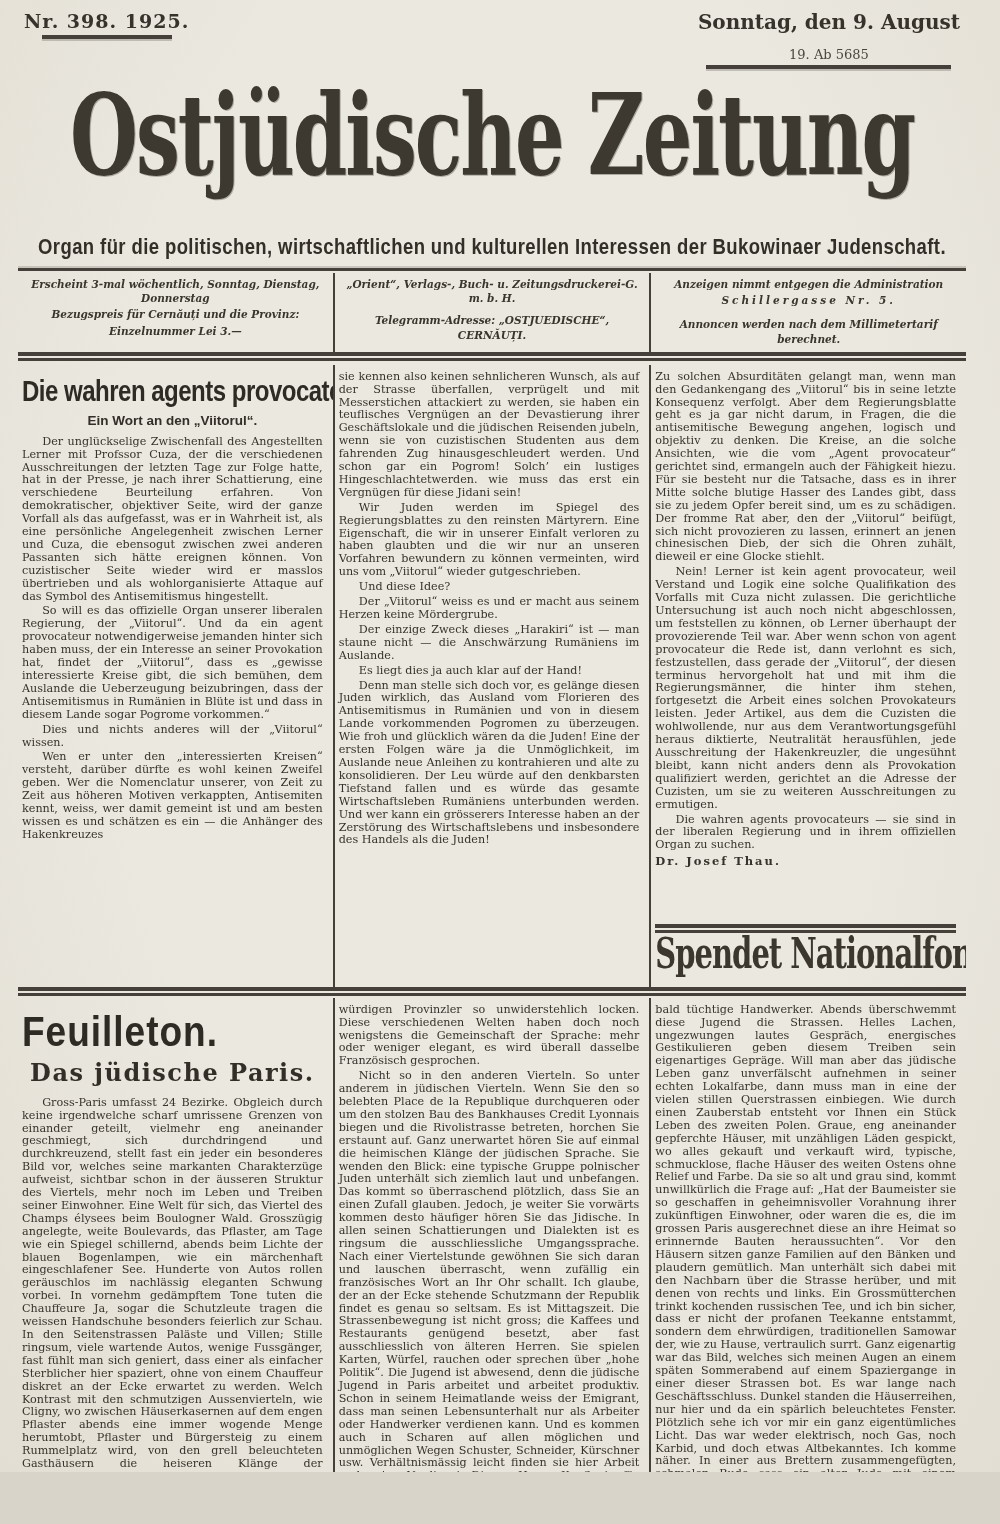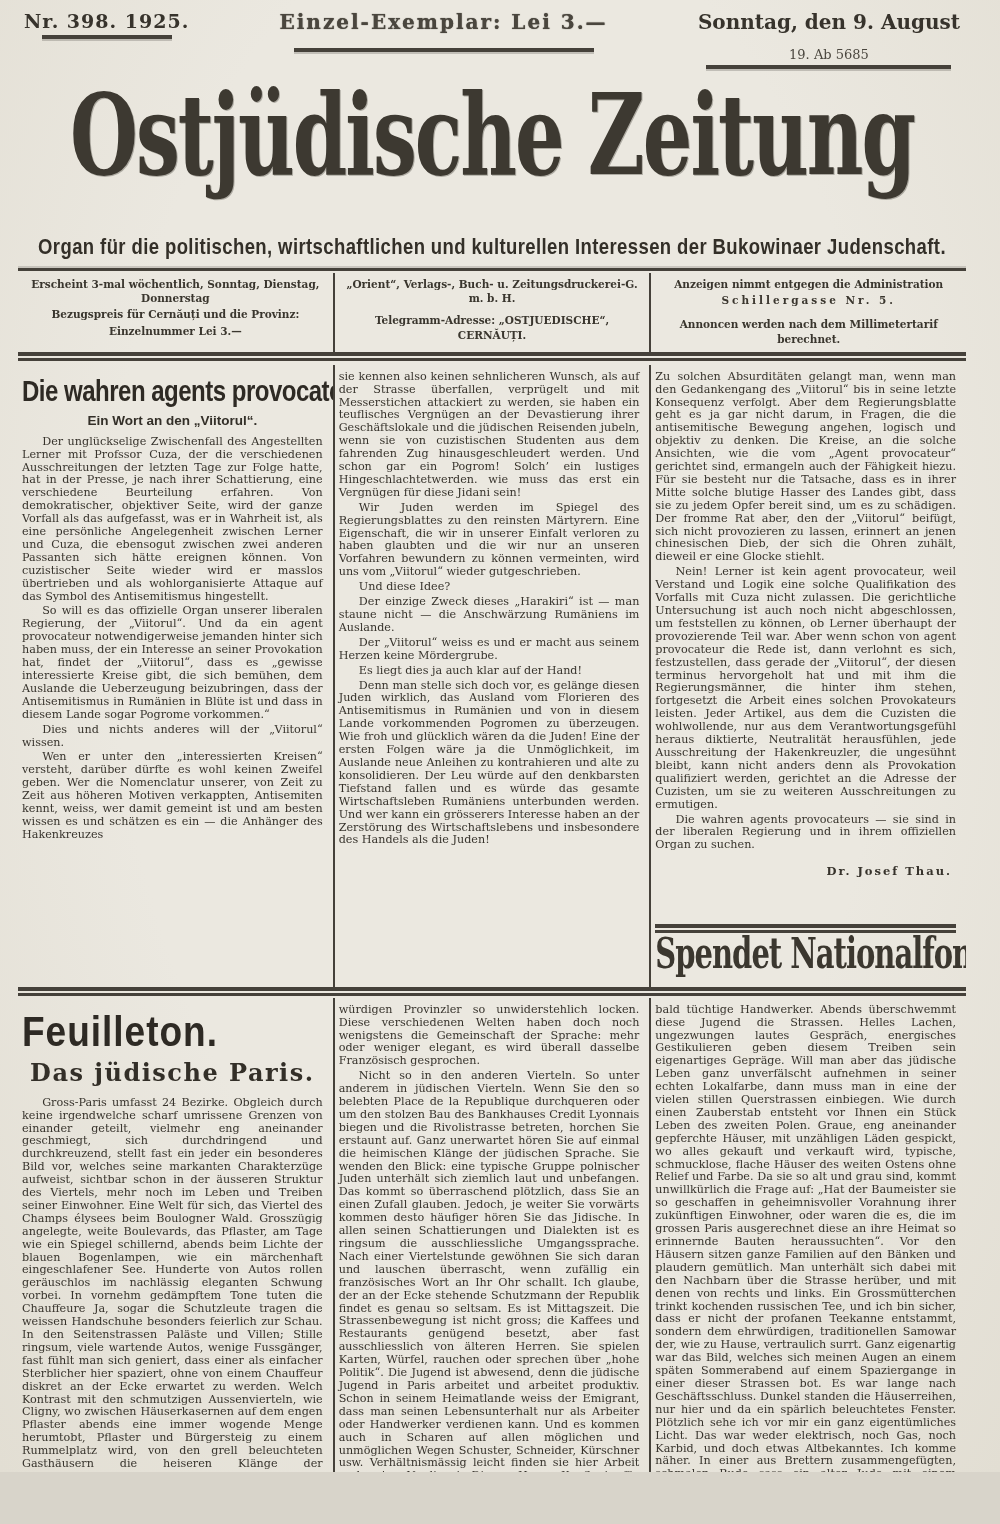--- a/index.html
+++ b/index.html
@@ -49,21 +49,21 @@
     font-weight:bold;
     font-size:18.5px;
     letter-spacing:.4px;
     margin-top:10px;
     color:#332f28;
     transform:scaleY(1.15);
   }
   .rule-thin{height:3px;background:#45413a;margin:10px 0 0 0;box-shadow:0 -2px 0 rgba(69,65,58,.2);}
 
   
-  .infobar{display:flex;align-items:stretch;min-height:60px;margin-top:2px;}
+  .infobar{display:flex;align-items:stretch;min-height:60px;margin-top:2px;font-style:italic;}
   .info-cell{flex:1;padding:4px 8px;font-size:10.5px;font-weight:bold;text-align:center;color:#3a362e;font-family:"DejaVu Serif", serif;}
   .info-cell p{margin:0 0 2px 0;text-indent:0 !important;line-height:1.35;}
   .info-cell.c2 p:last-child{margin-top:8px;}
   .info-cell.c3 p:nth-child(2){letter-spacing:3px;}
   .info-cell.c3 p:last-child{margin-top:10px;}
   .vsep{width:2px;background:#45413a;}
   .rule-heavy{height:9px;border-top:4px solid #45413a;border-bottom:3px solid #45413a;}
 
   
   .story{display:flex;align-items:stretch;}
@@ -95,21 +95,21 @@
   }
   h3.subhead{
     margin:0 0 8px 0;
     text-align:center;
     font-family:"Liberation Sans", sans-serif;
     font-weight:bold;
     font-size:13.5px;
     color:#332f28;
   }
 
-  .signature{text-align:right;font-size:11.5px;font-weight:bold;letter-spacing:2px;margin-top:10px;padding-right:4px;}
+  .signature{text-align:left;font-size:11.5px;font-weight:bold;letter-spacing:2px;margin-top:0;padding-right:4px;}
 
   .banner{margin-top:auto;}
   .banner .rule-heavy{margin-bottom:6px;}
   .banner-text{
     font-family:"DejaVu Serif", serif;
     font-weight:bold;
     font-size:29px;
     letter-spacing:-1px;
     transform:scaleY(1.5);
     transform-origin:center;
@@ -144,24 +144,20 @@
 </head>
 <body>
 
 <div class="page">
 
   <header class="topbar">
     <div class="tb-item tb-issue">
       <span class="tb-text">Nr. 398. 1925.</span>
       <i class="tb-rule"></i>
     </div>
-    <div class="tb-item tb-price">
-      <span class="tb-text">Einzel-Exemplar: Lei 3.—</span>
-      <i class="tb-rule"></i>
-    </div>
     <div class="tb-item tb-date">
       <span class="tb-text">Sonntag, den 9. August</span>
       <span class="tb-sub">19. Ab 5685</span>
       <i class="tb-rule"></i>
     </div>
   </header>
 
   <h1 class="masthead">Ostjüdische Zeitung</h1>
   <div class="subtitle">Organ für die politischen, wirtschaftlichen und kulturellen Interessen der Bukowinaer Judenschaft.</div>
   <div class="rule-thin"></div>
@@ -196,22 +192,22 @@
           <p>Dies und nichts anderes will der „Viitorul“ wissen.</p>
           <p>Wen er unter den „interessierten Kreisen“ versteht, darüber dürfte es wohl keinen Zweifel geben. Wer die Nomenclatur unserer, von Zeit zu Zeit aus höheren Motiven verkappten, Antisemiten kennt, weiss, wer damit gemeint ist und am besten wissen es und schätzen es ein — die Anhänger des Hakenkreuzes</p>
         </div>
     </div>
     <div class="vsep"></div>
     <div class="col cont">
       <div class="paras">
           <p>sie kennen also keinen sehnlicheren Wunsch, als auf der Strasse überfallen, verprügelt und mit Messerstichen attackiert zu werden, sie haben ein teuflisches Vergnügen an der Devastierung ihrer Geschäftslokale und die jüdischen Reisenden jubeln, wenn sie von cuzistischen Studenten aus dem fahrenden Zug hinausgeschleudert werden. Und schon gar ein Pogrom! Solch’ ein lustiges Hingeschlachtetwerden. wie muss das erst ein Vergnügen für diese Jidani sein!</p>
           <p>Wir Juden werden im Spiegel des Regierungsblattes zu den reinsten Märtyrern. Eine Eigenschaft, die wir in unserer Einfalt verloren zu haben glaubten und die wir nur an unseren Vorfahren bewundern zu können vermeinten, wird uns vom „Viitorul“ wieder gutgeschrieben.</p>
           <p>Und diese Idee?</p>
+          <p>Der „Viitorul“ weiss es und er macht aus seinem Herzen keine Mördergrube.</p>
           <p>Der einzige Zweck dieses „Harakiri“ ist — man staune nicht — die Anschwärzung Rumäniens im Auslande.</p>
-          <p>Der „Viitorul“ weiss es und er macht aus seinem Herzen keine Mördergrube.</p>
           <p>Es liegt dies ja auch klar auf der Hand!</p>
           <p>Denn man stelle sich doch vor, es gelänge diesen Juden wirklich, das Ausland vom Florieren des Antisemitismus in Rumänien und von in diesem Lande vorkommenden Pogromen zu überzeugen. Wie froh und glücklich wären da die Juden! Eine der ersten Folgen wäre ja die Unmöglichkeit, im Auslande neue Anleihen zu kontrahieren und alte zu konsolidieren. Der Leu würde auf den denkbarsten Tiefstand fallen und es würde das gesamte Wirtschaftsleben Rumäniens unterbunden werden. Und wer kann ein grösserers Interesse haben an der Zerstörung des Wirtschaftslebens und insbesondere des Handels als die Juden!</p>
         </div>
     </div>
     <div class="vsep"></div>
     <div class="col cont">
       <div class="paras">
           <p>Zu solchen Absurditäten gelangt man, wenn man den Gedankengang des „Viitorul“ bis in seine letzte Konsequenz verfolgt. Aber dem Regierungsblatte geht es ja gar nicht darum, in Fragen, die die antisemitische Bewegung angehen, logisch und objektiv zu denken. Die Kreise, an die solche Ansichten, wie die vom „Agent provocateur“ gerichtet sind, ermangeln auch der Fähigkeit hiezu. Für sie besteht nur die Tatsache, dass es in ihrer Mitte solche blutige Hasser des Landes gibt, dass sie zu jedem Opfer bereit sind, um es zu schädigen. Der fromme Rat aber, den der „Viitorul“ beifügt, sich nicht provozieren zu lassen, erinnert an jenen chinesischen Dieb, der sich die Ohren zuhält, dieweil er eine Glocke stiehlt.</p>
           <p>Nein! Lerner ist kein agent provocateur, weil Verstand und Logik eine solche Qualifikation des Vorfalls mit Cuza nicht zulassen. Die gerichtliche Untersuchung ist auch noch nicht abgeschlossen, um feststellen zu können, ob Lerner überhaupt der provozierende Teil war. Aber wenn schon von agent provocateur die Rede ist, dann verlohnt es sich, festzustellen, dass gerade der „Viitorul“, der diesen terminus hervorgeholt hat und mit ihm die Regierungsmänner, die hinter ihm stehen, fortgesetzt die Arbeit eines solchen Provokateurs leisten. Jeder Artikel, aus dem die Cuzisten die wohlwollende, nur aus dem Verantwortungsgefühl heraus diktierte, Neutralität herausfühlen, jede Ausschreitung der Hakenkreuzler, die ungesühnt bleibt, kann nicht anders denn als Provokation qualifiziert werden, gerichtet an die Adresse der Cuzisten, um sie zu weiteren Ausschreitungen zu ermutigen.</p>
           <p>Die wahren agents provocateurs — sie sind in der liberalen Regierung und in ihrem offiziellen Organ zu suchen.</p>

